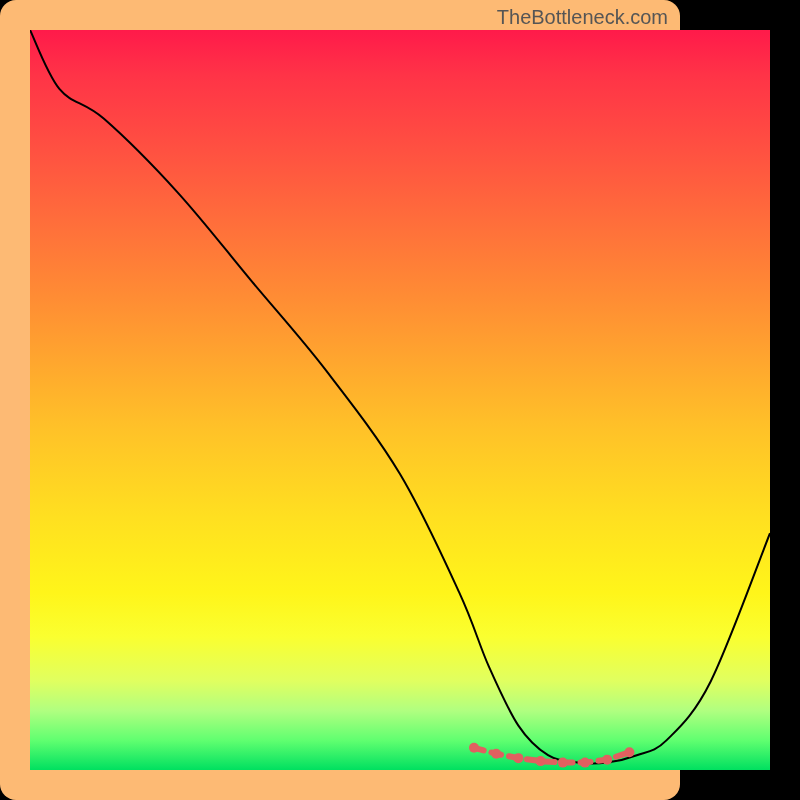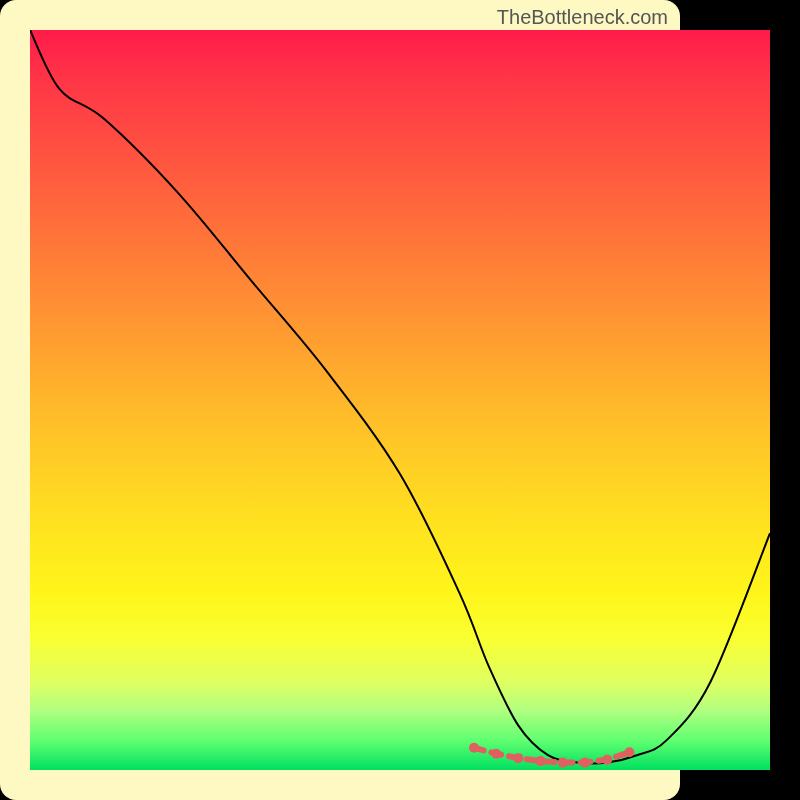--- a/index.html
+++ b/index.html
@@ -8,21 +8,21 @@
     background: #000;
     width: 800px;
     height: 800px;
     overflow: hidden;
     font-family: Arial, sans-serif;
   }
   .container {
     width: 680px;
     height: 800px;
     position: relative;
-    background: #fef9c3;
+    background: #fdba74;
     border-radius: 16px;
   }
   .watermark {
     position: absolute;
     top: 6px;
     right: 12px;
     color: #555;
     font-size: 20px;
     font-weight: 500;
     z-index: 10;

